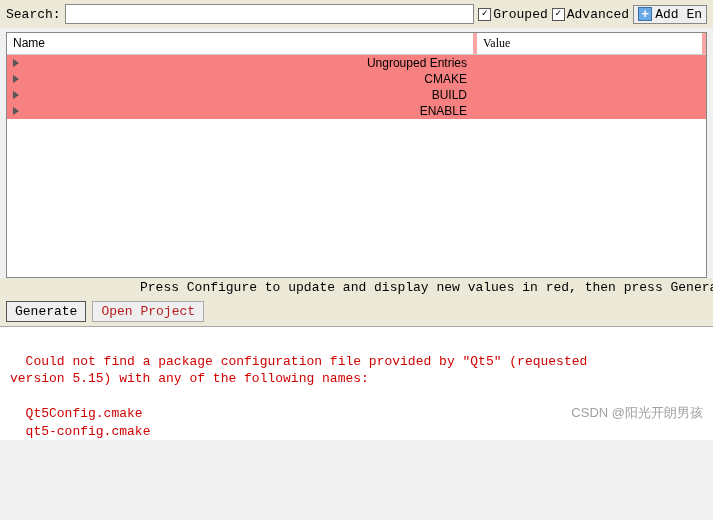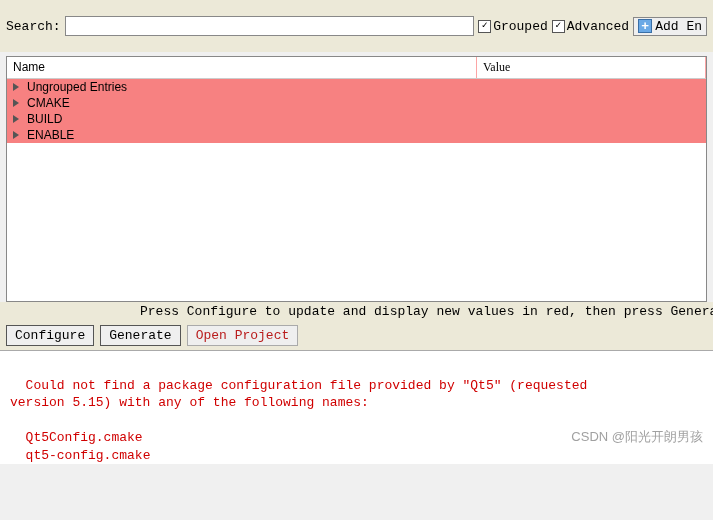--- a/index.html
+++ b/index.html
@@ -8,21 +8,21 @@
     font-family: "Segoe UI", Tahoma, sans-serif;
     font-size: 12px;
     background: #f0f0f0;
     color: #000;
     width: 713px;
     overflow: hidden;
   }
   .top-bar {
     display: flex;
     align-items: center;
-    padding: 16px 6px;
+    padding: 4px 6px;
     gap: 4px;
     background: #ece9d8;
   }
   .search-label { font-family: "Courier New", monospace; font-size: 13px; }
   .search-input {
     flex: 1;
     height: 20px;
     border: 1px solid #888;
     background: #fff;
     padding: 0 4px;
@@ -58,31 +58,32 @@
     display: flex; flex-direction: column;
   }
   .cache-header {
     display: flex;
     background: #fff;
     border-bottom: 1px solid #ccc;
   }
   .cache-header div {
     padding: 3px 6px;
     font-size: 12px;
-    border-right: 1px solid #fca5a5;
+    border-right: 4px solid #fca5a5;
   }
   .col-name { flex: 0 0 470px; }
   .col-value { flex: 1; font-family: Liberation Serif, serif; }
   .cache-body { flex: 1; overflow: hidden; }
   .cache-row {
     display: flex;
     align-items: center;
     background: #f78181;
     padding: 1px 0;
     font-size: 12px;
+    text-align: right;
   }
   .cache-row .expander {
     width: 10px; height: 10px; margin: 0 6px 0 4px;
     color: #555; font-size: 10px;
     display: inline-flex; align-items: center; justify-content: center;
     cursor: pointer;
   }
   .cache-row .entry-name { flex: 0 0 440px; }
   .hint-line {
     font-family: "Courier New", monospace;
@@ -190,21 +191,20 @@
           </svg>
       </span>
       <span class="entry-name">ENABLE</span>
     </div>
   </div>
 </div>
 
 <div class="hint-line">Press Configure to update and display new values in red, then press Generate to generate select</div>
 
 <div class="button-row">
-  <div class="btn">Configure</div>
   <div class="btn">Generate</div>
   <div class="btn disabled">Open Project</div>
 </div>
 
 <div class="log-area">
   <span>Could not find a package configuration file provided by "Qt5" (requested
 version 5.15) with any of the following names:
 
   Qt5Config.cmake
   qt5-config.cmake

